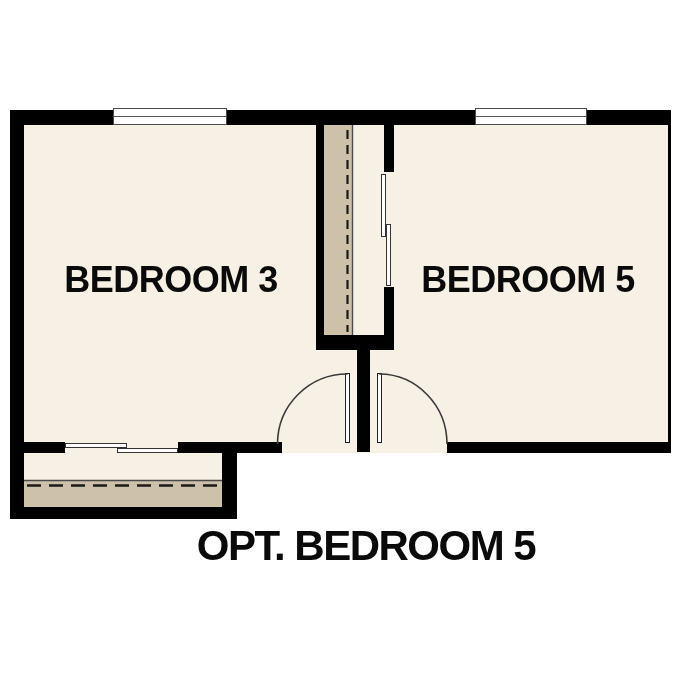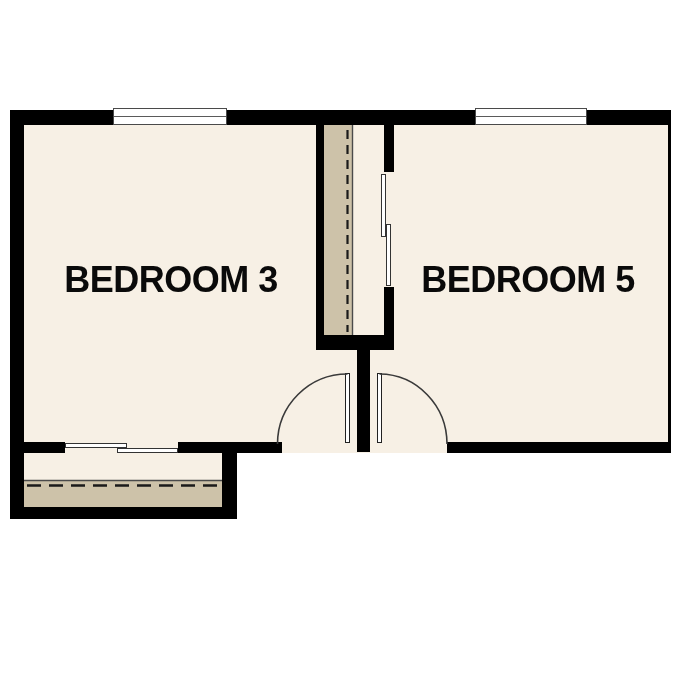--- a/index.html
+++ b/index.html
@@ -84,13 +84,14 @@
     <path d="M 277.5 444 A 70 70 0 0 1 347.5 374" fill="none" stroke="#3a3a3a" stroke-width="1.6"></path>
     <path d="M 379.5 374 A 68 70 0 0 1 447 444" fill="none" stroke="#3a3a3a" stroke-width="1.6"></path>
     <line x1="352.5" y1="125" x2="352.5" y2="335" stroke="#4a4a4a" stroke-width="1.4"></line>
     <line x1="347.5" y1="130" x2="347.5" y2="332" stroke="#1a1a1a" stroke-width="2.2" stroke-dasharray="9 6"></line>
     <line x1="24" y1="480.5" x2="222" y2="480.5" stroke="#4a4a4a" stroke-width="1.4"></line>
     <line x1="27" y1="485.5" x2="219" y2="485.5" stroke="#1a1a1a" stroke-width="2.5" stroke-dasharray="14 8"></line>
   </svg>
 
   <div class="room-label" style="left:171px;top:280px;">BEDROOM 3</div>
   <div class="room-label" style="left:528px;top:280px;">BEDROOM 5</div>
+  <div class="caption-label" style="left:366px;top:546px;">OPT. BEDROOM 5</div>
 </div>
 
 </body></html>

